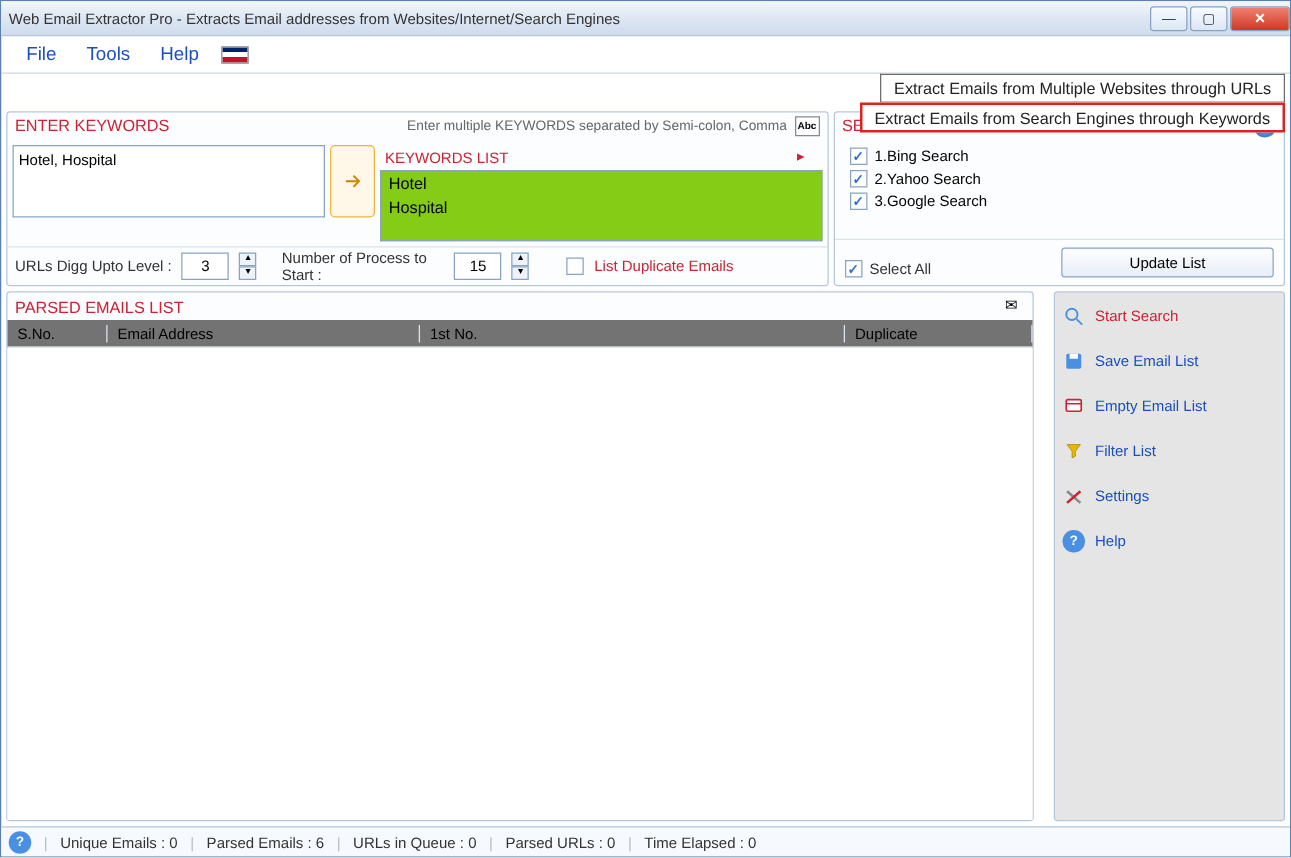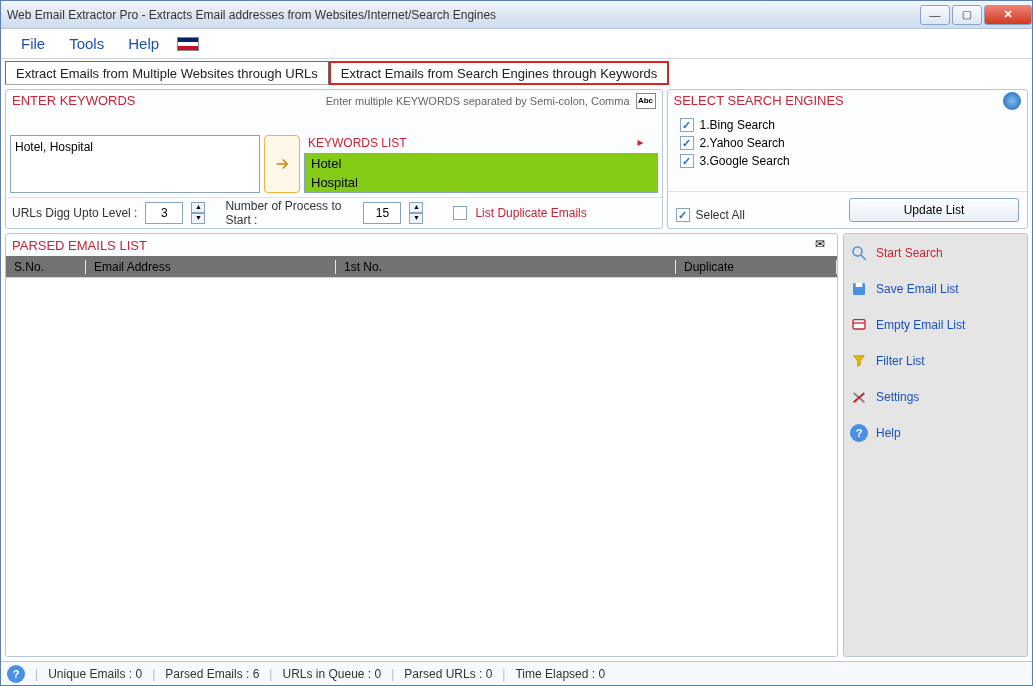--- a/index.html
+++ b/index.html
@@ -12,33 +12,33 @@
 .titlebar .controls { display: flex; }
 .titlebar .btn { width: 30px; height: 20px; margin-left: 2px; border: 1px solid #8aa3c4; background: linear-gradient(#f7fbff,#dbe7f5); border-radius: 3px; display:flex; align-items:center; justify-content:center; cursor:pointer; }
 .titlebar .btn.close { background: linear-gradient(#f08070,#cf3a22); color:#fff; width:48px; }
 .titlebar .btn span { font-size:11px; color:#333; }
 .titlebar .btn.close span { color:#fff; font-weight:bold; }
 
 .menubar { height: 30px; display:flex; align-items:center; padding: 0 8px; border-bottom: 1px solid #cfd6df; }
 .menubar .menu-item { font-size: 15px; color: #1a4fc0; padding: 4px 12px; cursor:pointer; }
 .menubar .flag { width:22px; height:14px; margin-left:6px; background: linear-gradient(to bottom, #012169 33%, #fff 33% 66%, #C8102E 66%); border:1px solid #888; }
 
-.tabs { height: 26px; display:flex; align-items:flex-end; padding: 0 4px; }
+.tabs { height: 26px; display:flex; align-items:flex-end; padding: 0 4px; flex-direction: column; }
 .tabs .tab { height: 24px; padding: 3px 10px; border: 1px solid #6b6b6b; background:#fff; font-size:13px; color:#222; cursor:pointer; margin-right:0; display:flex; align-items:center; }
 .tabs .tab.active { border: 2px solid #d22; z-index:2; position:relative; }
 .tabs .tab.inactive { border-bottom: 1px solid #aaa; }
 
 .content { flex:1; display:flex; flex-direction:column; padding: 4px; gap:4px; }
 .top-row { display:flex; gap:4px; height: 140px; }
 
 .panel { border: 1px solid #b5c7de; border-radius:3px; background:#fcfdfe; display:flex; flex-direction:column; }
 .panel-header { height:22px; display:flex; align-items:center; padding: 0 6px; border-bottom:1px solid transparent; }
 .panel-header .title { font-size:13px; color:#c23; flex:1; }
 .panel-header .hint { font-size:11px; color:#666; }
-.panel-body { flex:1; padding:4px; display:flex; gap:4px;align-items:flex-end; }
+.panel-body { flex:1; padding:4px; display:flex; gap:4px; }
 .panel-footer-row { display:flex; align-items:center; gap:8px; padding:1px 6px; border-top:1px solid #d9e2ed; }
 
 .keywords-panel { flex: 1.55; }
 .engines-panel { flex: 0.85; }
 
 .keywords-input { width: 250px; height: 58px; border:1px solid #8aa3c4; padding:4px; font-size:12px; resize:none; }
 .arrowbtn { width: 36px; height: 58px; border:1px solid #f2b23a; background:#fff8e8; border-radius:4px; display:flex; align-items:center; justify-content:center; cursor:pointer; }
 .arrowbtn svg { width:18px; height:18px; }
 .keywords-list-wrap { flex:1; display:flex; flex-direction:column; }
 .keywords-list-wrap .kl-title { font-size:13px; color:#c23; padding:2px 4px; display:flex; align-items:center; }
@@ -52,21 +52,21 @@
 .lbl { font-size:12px; color:#333; }
 .chk { width:14px; height:14px; border:1px solid #8aa3c4; display:inline-flex; align-items:center; justify-content:center; background:#fff; cursor:pointer; }
 .chk.checked::after { content:"✓"; color:#2a6fd6; font-size:11px; font-weight:bold; }
 .dup-lbl { color:#c23; font-size:12px; }
 
 .engine-item { display:flex; align-items:center; gap:6px; padding:2px 4px; }
 .engines-body { padding:4px 8px; flex:1; }
 .engines-footer { display:flex; align-items:flex-end; gap:6px; padding:6px 8px; border-top:1px solid #d9e2ed; }
 .btn-std { height:24px; padding:0 14px; border:1px solid #8aa3c4; background:linear-gradient(#fdfefe,#e7eef8); border-radius:3px; cursor:pointer; font-size:12px; }
 
-.bottom-row { flex:1; display:flex; gap:5px; min-height:0; }
+.bottom-row { flex:1; display:flex; gap:16px; min-height:0; }
 .parsed-panel { flex:1; }
 .side-actions { width:185px; border:1px solid #b5c7de; border-radius:3px; background:#e5e5e5; padding:10px 6px; display:flex; flex-direction:column; gap:18px; }
 .side-actions .action { display:flex; align-items:center; gap:8px; cursor:pointer; color:#1a4fc0; font-size:14px; }
 .side-actions .action.start { color:#c23; font-size:15px; }
 .ic { width:18px; height:18px; display:inline-flex; align-items:center; justify-content:center; }
 
 .table-head { display:flex; border-bottom:1px solid #cfd6df; background:#737373; height:22px; align-items:center; }
 .table-head .th { padding: 0 8px; font-size:12px; border-right:1px solid #e0e6ee; }
 .parsed-body { flex:1; background:#fff; }
 .parsed-panel-header { height:22px; display:flex; align-items:center; padding:0 6px; }

